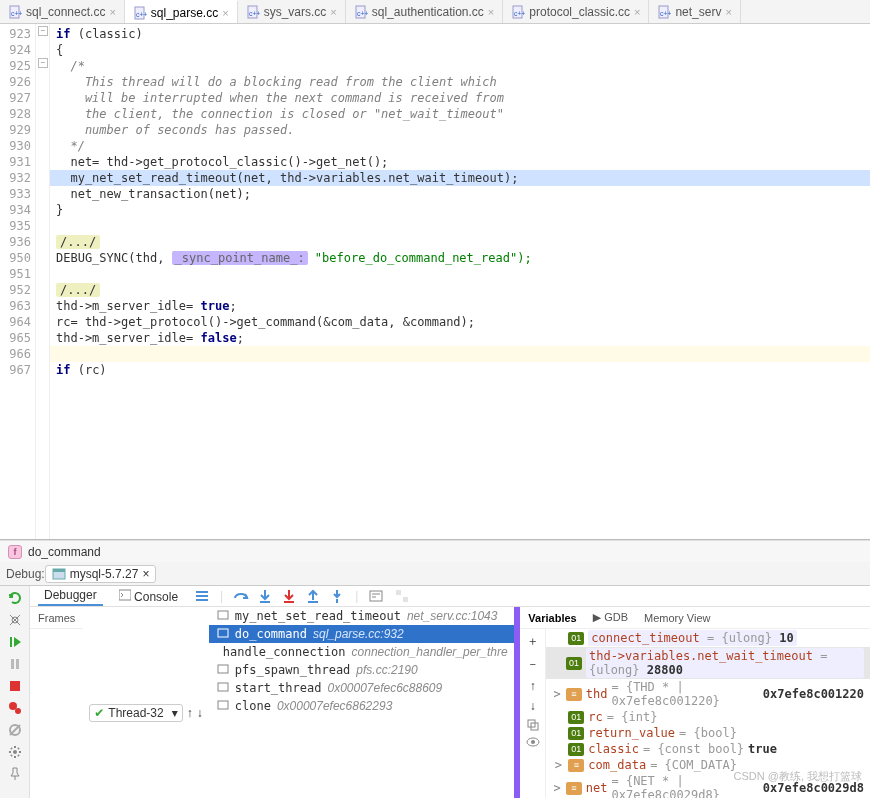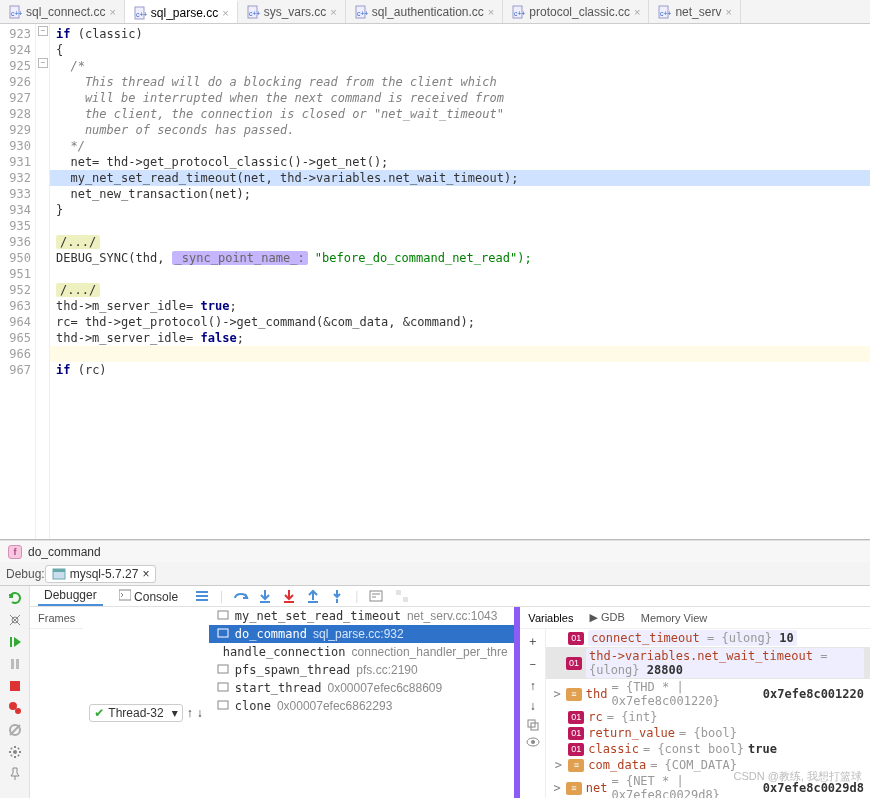--- a/index.html
+++ b/index.html
@@ -38,34 +38,34 @@
   .steprow{display:flex;gap:8px;align-items:center}
   .stepicon{width:16px;height:16px;cursor:pointer}
   .split{flex:1;display:flex}
   .frames{flex:0 0 380px;border-right:6px solid #8b5cf6;display:flex;flex-direction:row}
   .panehdr{height:22px;display:flex;align-items:center;padding:0 8px;font-size:11px;color:#555;border-bottom:1px solid #eee}
   .threadrow{display:flex;align-items:center;padding:3px 6px;gap:4px;border-bottom:1px solid #eee}
   .threadsel{flex:1;display:flex;align-items:center;gap:4px;background:#fff;border:1px solid #ccc;padding:1px 4px;border-radius:3px;cursor:pointer}
   .stacklist{flex:1;overflow:auto;font-size:12px}
   .frow{display:flex;align-items:flex-start;padding:2px 8px;gap:6px;cursor:pointer}
   .frow .fx{font-family:Consolas,monospace}
-  .frow .floc{color:#8a8a8a;}
+  .frow .floc{color:#8a8a8a;font-style:italic}
   .frow.sel{background:#2f72c9;color:#fff}
   .frow.sel .floc{color:#d6e6fb}
   .vars{flex:1;display:flex;flex-direction:column}
   .vartabs{height:22px;display:flex;align-items:center;gap:16px;padding:0 8px;border-bottom:1px solid #eee}
   .vtab{font-size:11px;color:#555;cursor:pointer}
-  .vtab.active{color:#000;font-weight:normal}
+  .vtab.active{color:#000;font-weight:bold}
   .vartoolcol{width:26px;display:flex;flex-direction:column;align-items:center;gap:6px;padding-top:4px;border-right:1px solid #eee}
   .varbody{flex:1;display:flex}
   .varlist{flex:1;overflow:auto;font-size:12px}
   .vrow{display:flex;align-items:center;padding:1px 6px;gap:4px;font-family:Consolas,monospace}
   .vrow .tw{width:12px;text-align:center;color:#888;cursor:pointer}
   .vbadge{display:inline-block;min-width:16px;height:13px;line-height:13px;font-size:9px;text-align:center;border-radius:2px;color:#fff;font-family:Arial}
-  .b-prim{background:#be185d}
+  .b-prim{background:#4d7c0f}
   .b-obj{background:#e0a050}
   .vname{color:#b04020}
   .vtype{color:#999}
   .vval{color:#333;font-weight:bold}
   .vrowhl{background:#eef;padding:1px 3px;border-radius:2px}
   .vrow.selrow{background:#e6e6e6}
   .watermark{position:absolute;right:8px;bottom:14px;color:#bbb;font-size:11px;pointer-events:none}
   svg{display:block}
 </style>
 </head>

